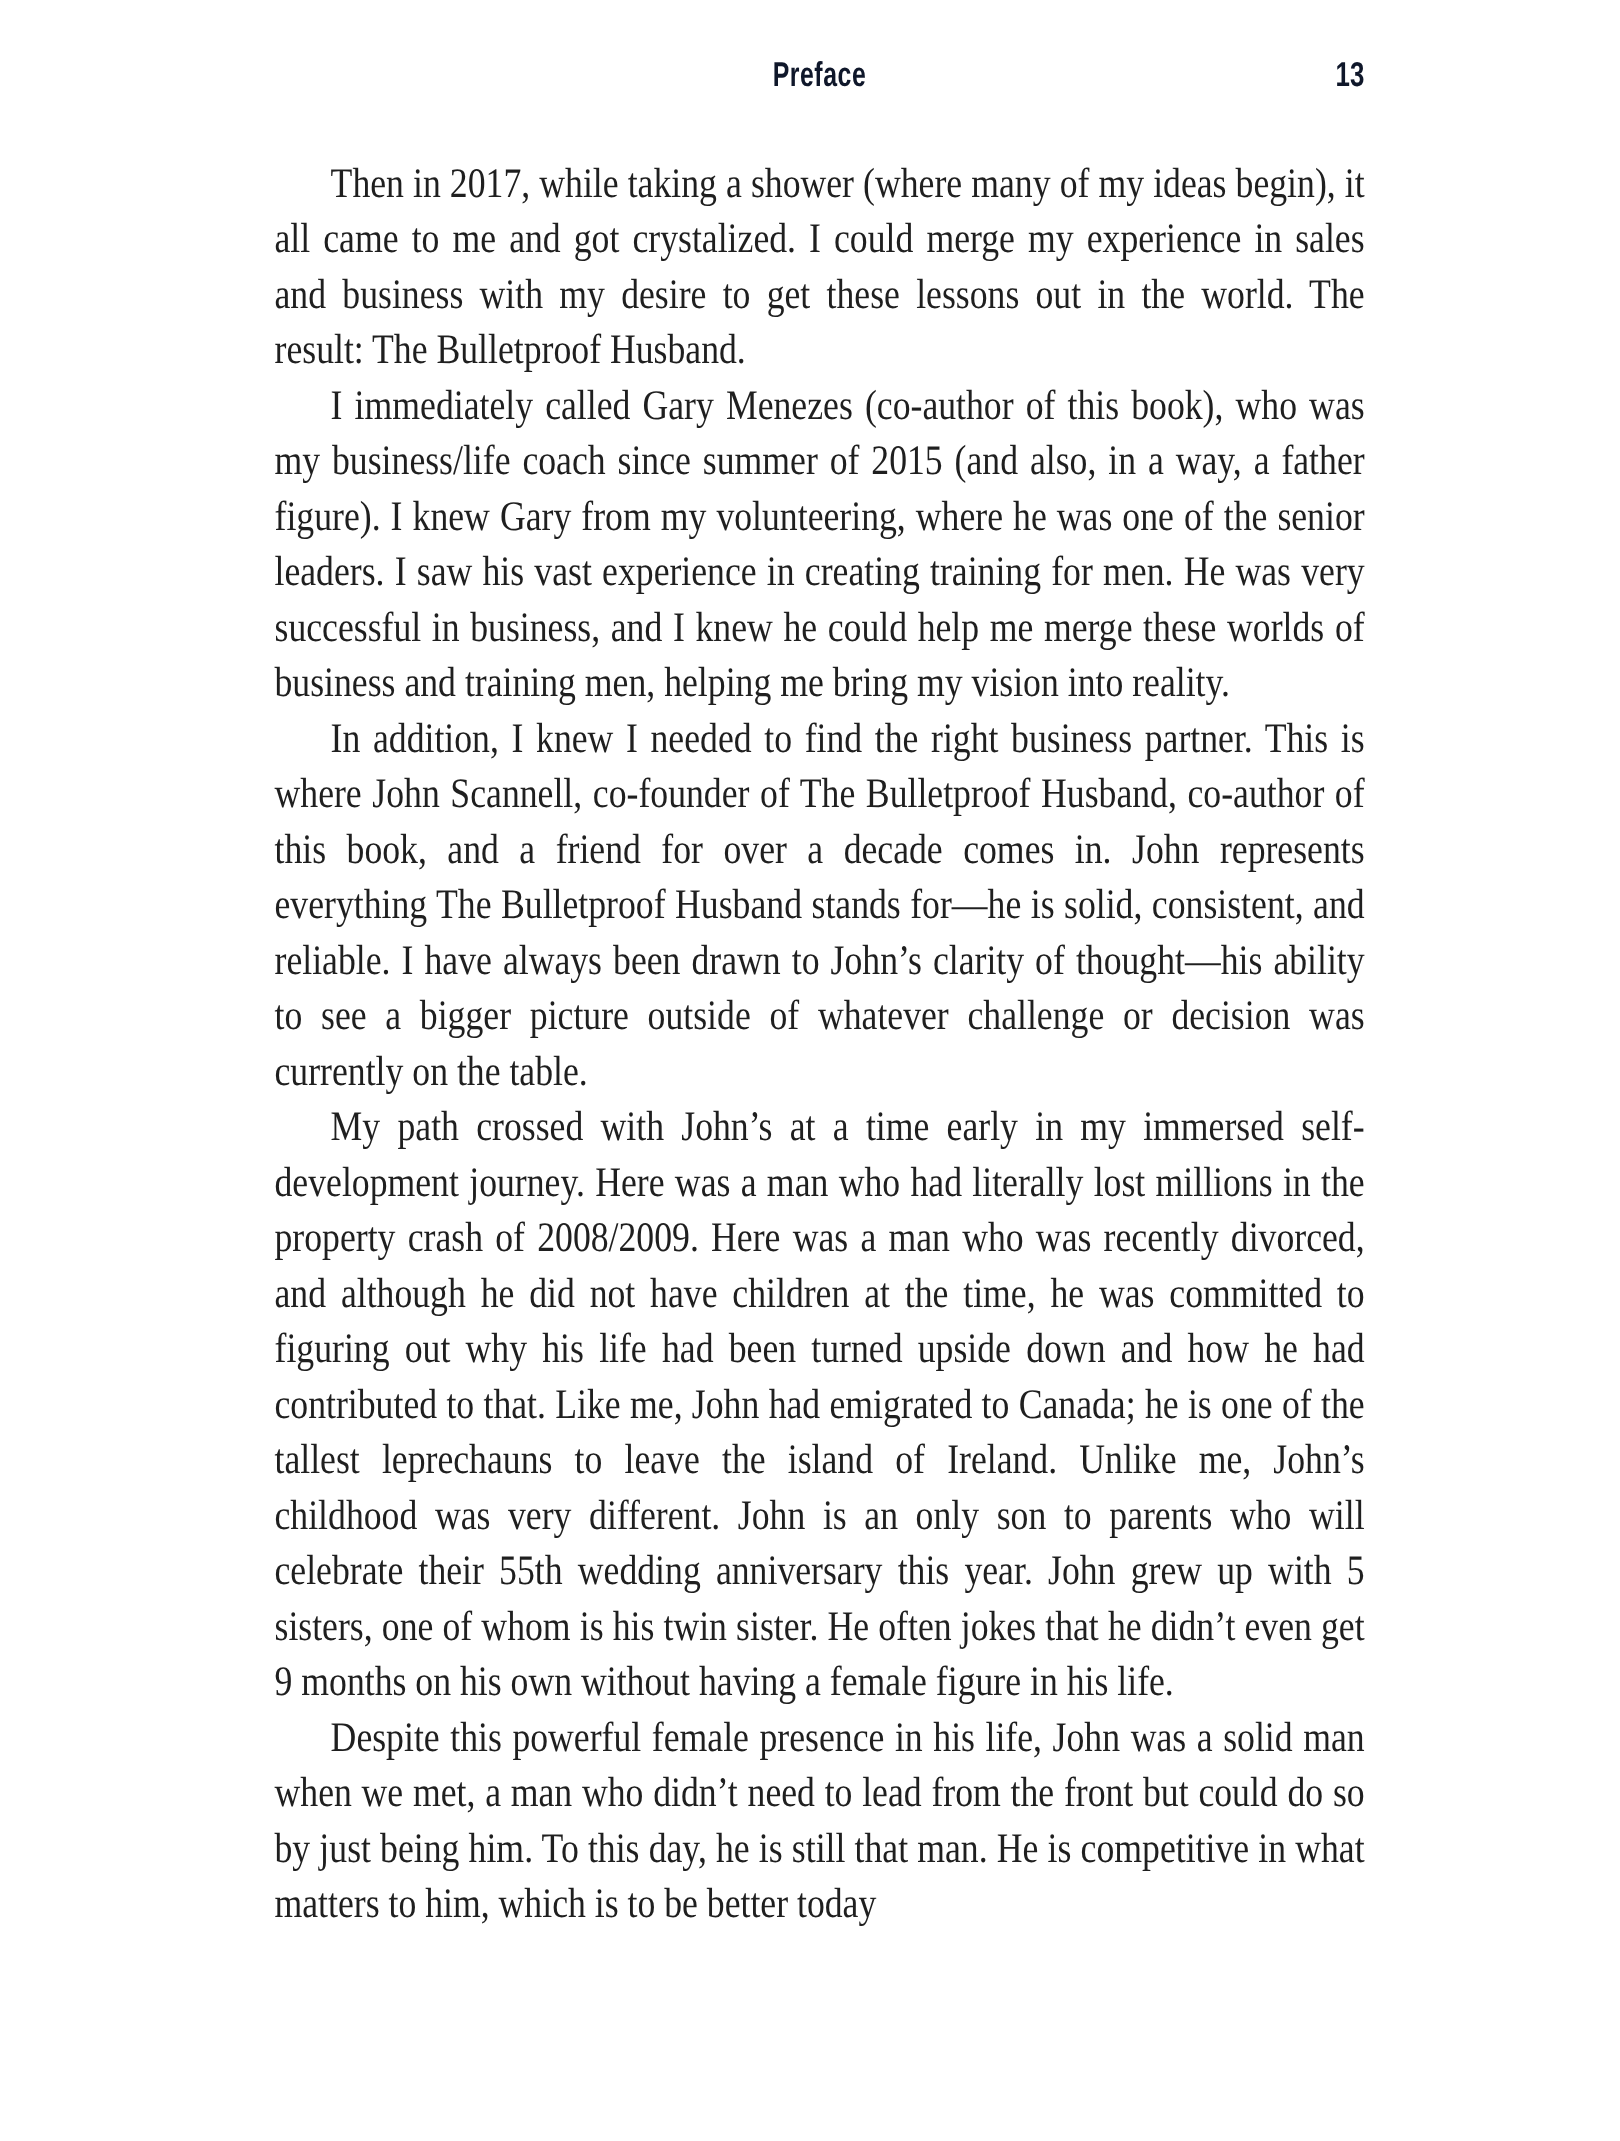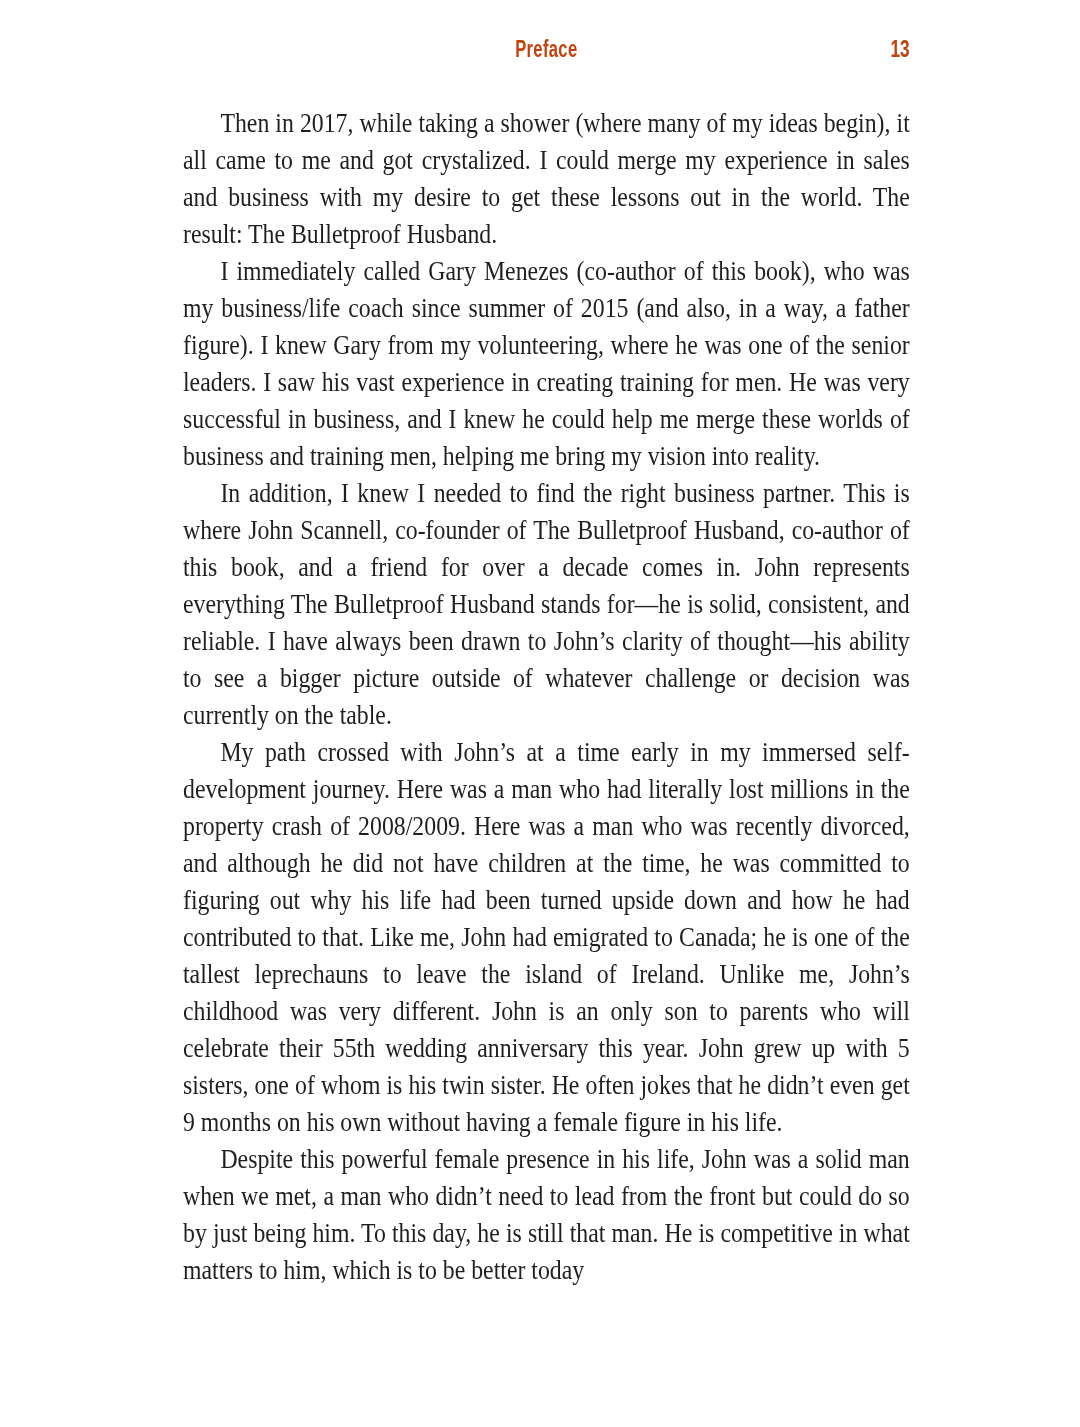--- a/index.html
+++ b/index.html
@@ -19,21 +19,21 @@
   .header {
     position: absolute;
     top: 36px;
     left: 183px;
     width: 727px;
     height: 28px;
     text-align: center;
     font-family: "Liberation Sans", sans-serif;
     font-weight: bold;
     font-size: 23px;
-    color: #c2410c;
+    color: #0f172a;
   }
   .running-head {
     display: inline-block;
     transform: scaleX(0.72);
     transform-origin: center center;
     letter-spacing: 0.5px;
   }
   .page-number {
     position: absolute;
     right: 0;

